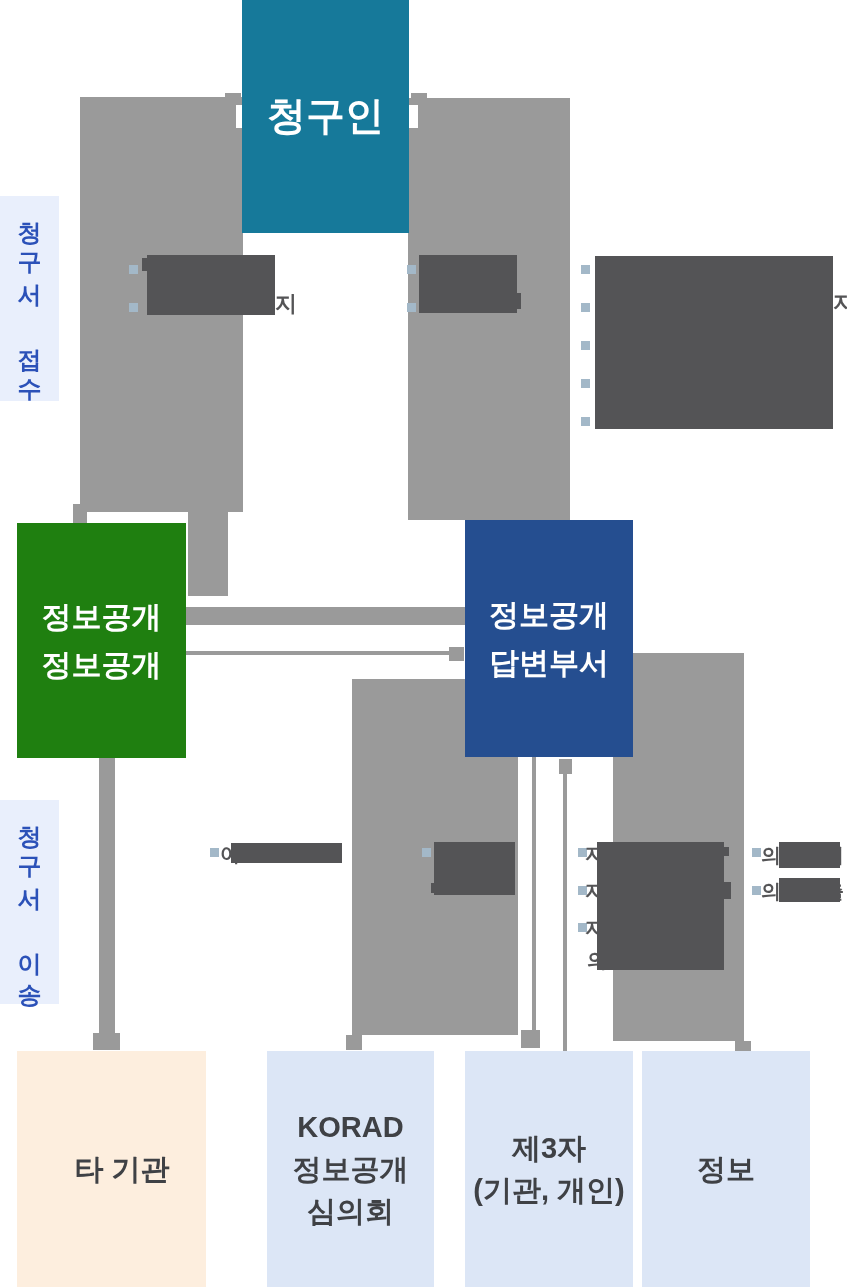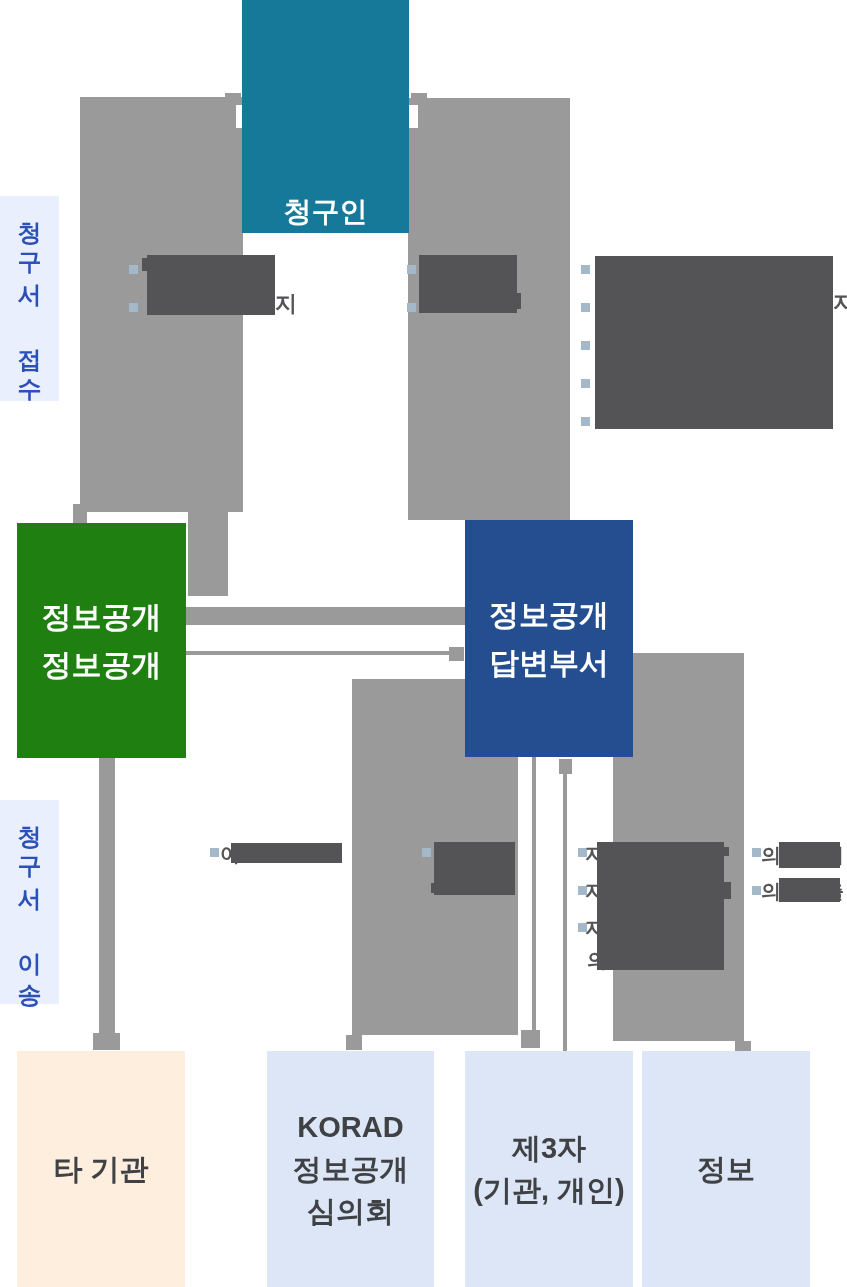--- a/index.html
+++ b/index.html
@@ -5,21 +5,21 @@
   html,body{margin:0;padding:0;background:#ffffff;}
   .canvas{position:relative;width:847px;height:1287px;background:#ffffff;overflow:hidden;
           font-family:"Liberation Sans","DejaVu Sans",sans-serif;}
   
   .band{position:absolute;background:#9a9a9a;z-index:1;}
   .notch{position:absolute;background:#ffffff;z-index:2;}
   
   .node{position:absolute;display:flex;flex-direction:column;align-items:center;justify-content:center;
         text-align:center;font-weight:bold;z-index:3;}
   .node .ln{display:block;}
-  .node-teal{background:#16799a;color:#ffffff;font-size:28px;line-height:1.5;justify-content:flex-end;}
+  .node-teal{background:#16799a;color:#ffffff;font-size:39px;line-height:1.5;}
   .node-green{background:#1f7f10;color:#ffffff;font-size:30px;line-height:1.6;}
   .node-blue{background:#254e90;color:#ffffff;font-size:30px;line-height:1.6;}
   .node-cream{background:#fdeede;color:#3f4145;font-size:29px;line-height:1.45;}
   .node-lblue{background:#dce6f6;color:#3f4145;font-size:29px;line-height:1.45;}
   
   .stage{position:absolute;background:#e9effc;color:#2b51b8;font-weight:bold;font-size:24px;
          display:flex;align-items:center;justify-content:center;z-index:3;
          writing-mode:vertical-rl;text-orientation:upright;letter-spacing:7px;}
   
   .redact{position:absolute;background:#545456;z-index:5;}
@@ -74,21 +74,21 @@
   <div class="node node-green" style="left:17px;top:523px;width:169px;height:235px;">
     <span class="ln">정보공개</span>
     <span class="ln">정보공개</span>
   </div>
 
   <div class="node node-blue" style="left:465px;top:520px;width:168px;height:237px;">
     <span class="ln">정보공개</span>
     <span class="ln">답변부서</span>
   </div>
 
-  <div class="node node-cream" style="left:17px;top:1051px;width:168px;height:236px;">
+  <div class="node node-cream" style="left:17px;top:1051px;width:168px;height:236px;padding-left:21px;">
     <span class="ln">타 기관</span>
   </div>
 
   <div class="node node-lblue" style="left:267px;top:1051px;width:167px;height:236px;">
     <span class="ln">KORAD</span>
     <span class="ln">정보공개</span>
     <span class="ln">심의회</span>
   </div>
 
   <div class="node node-lblue" style="left:465px;top:1051px;width:168px;height:236px;">

